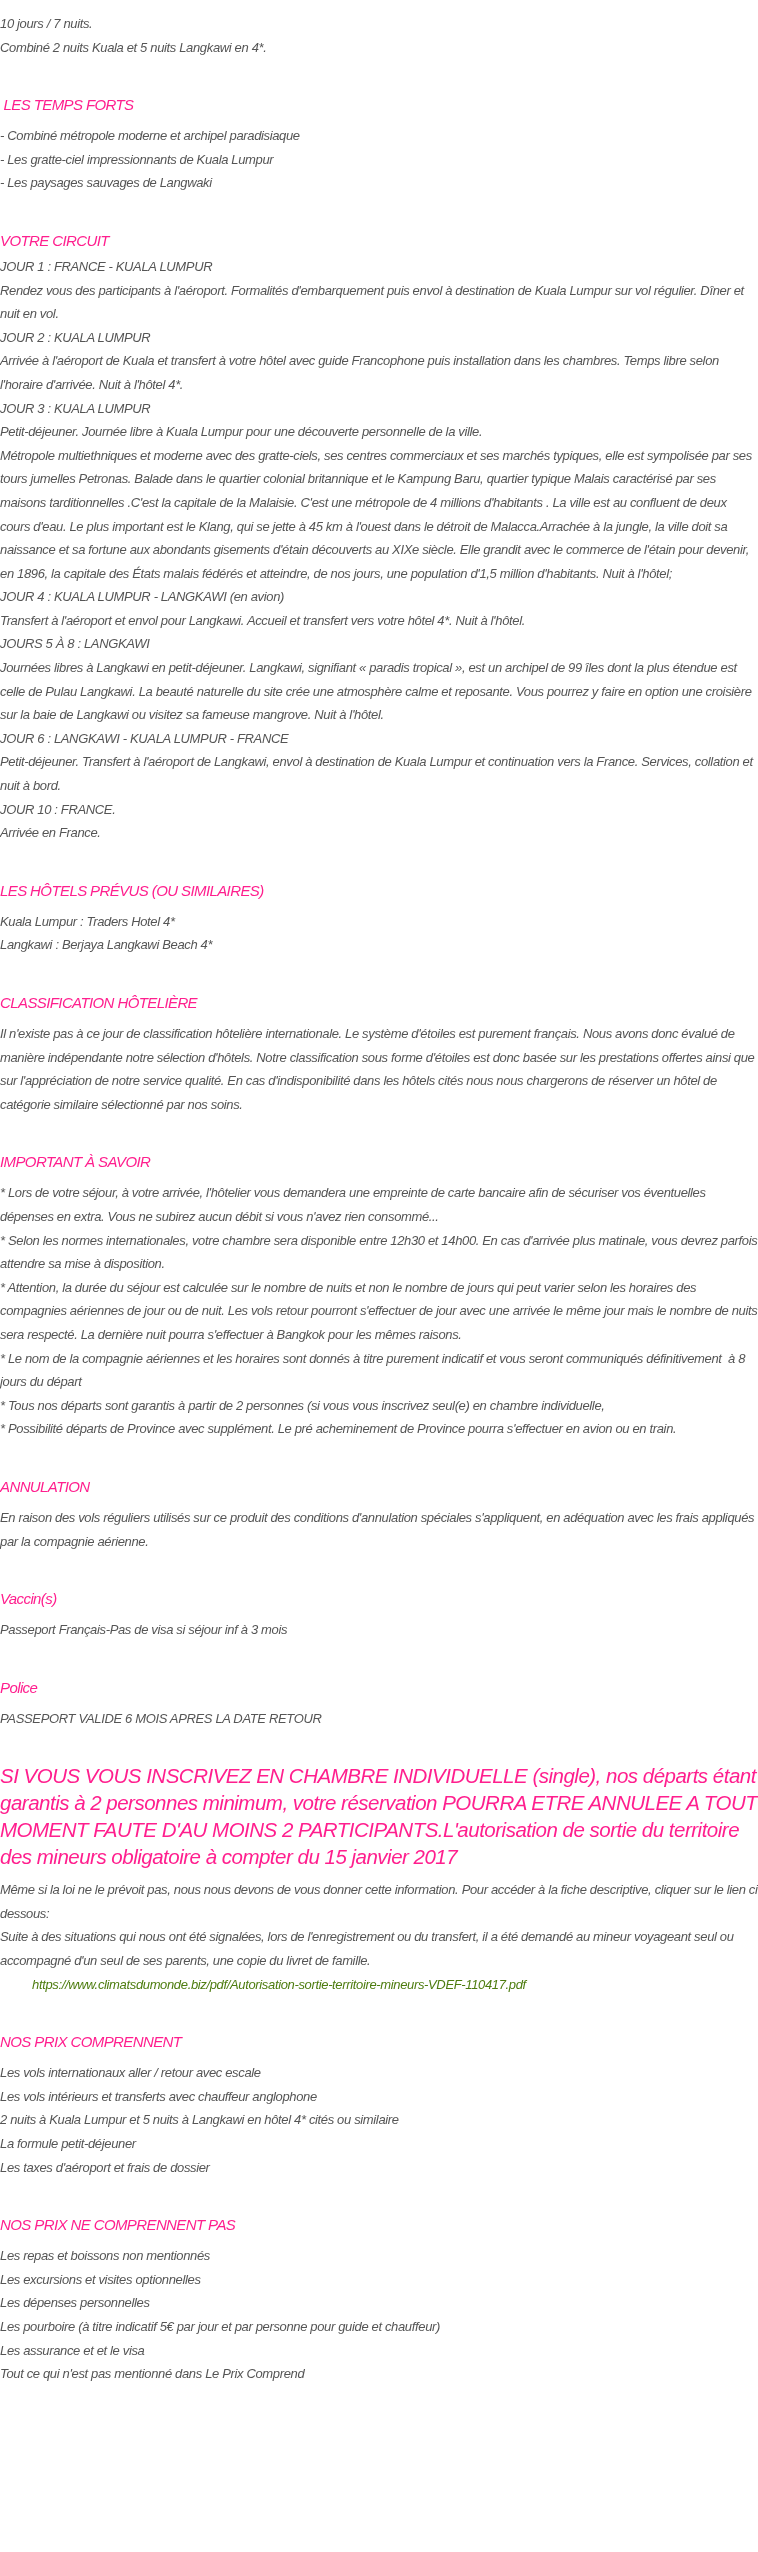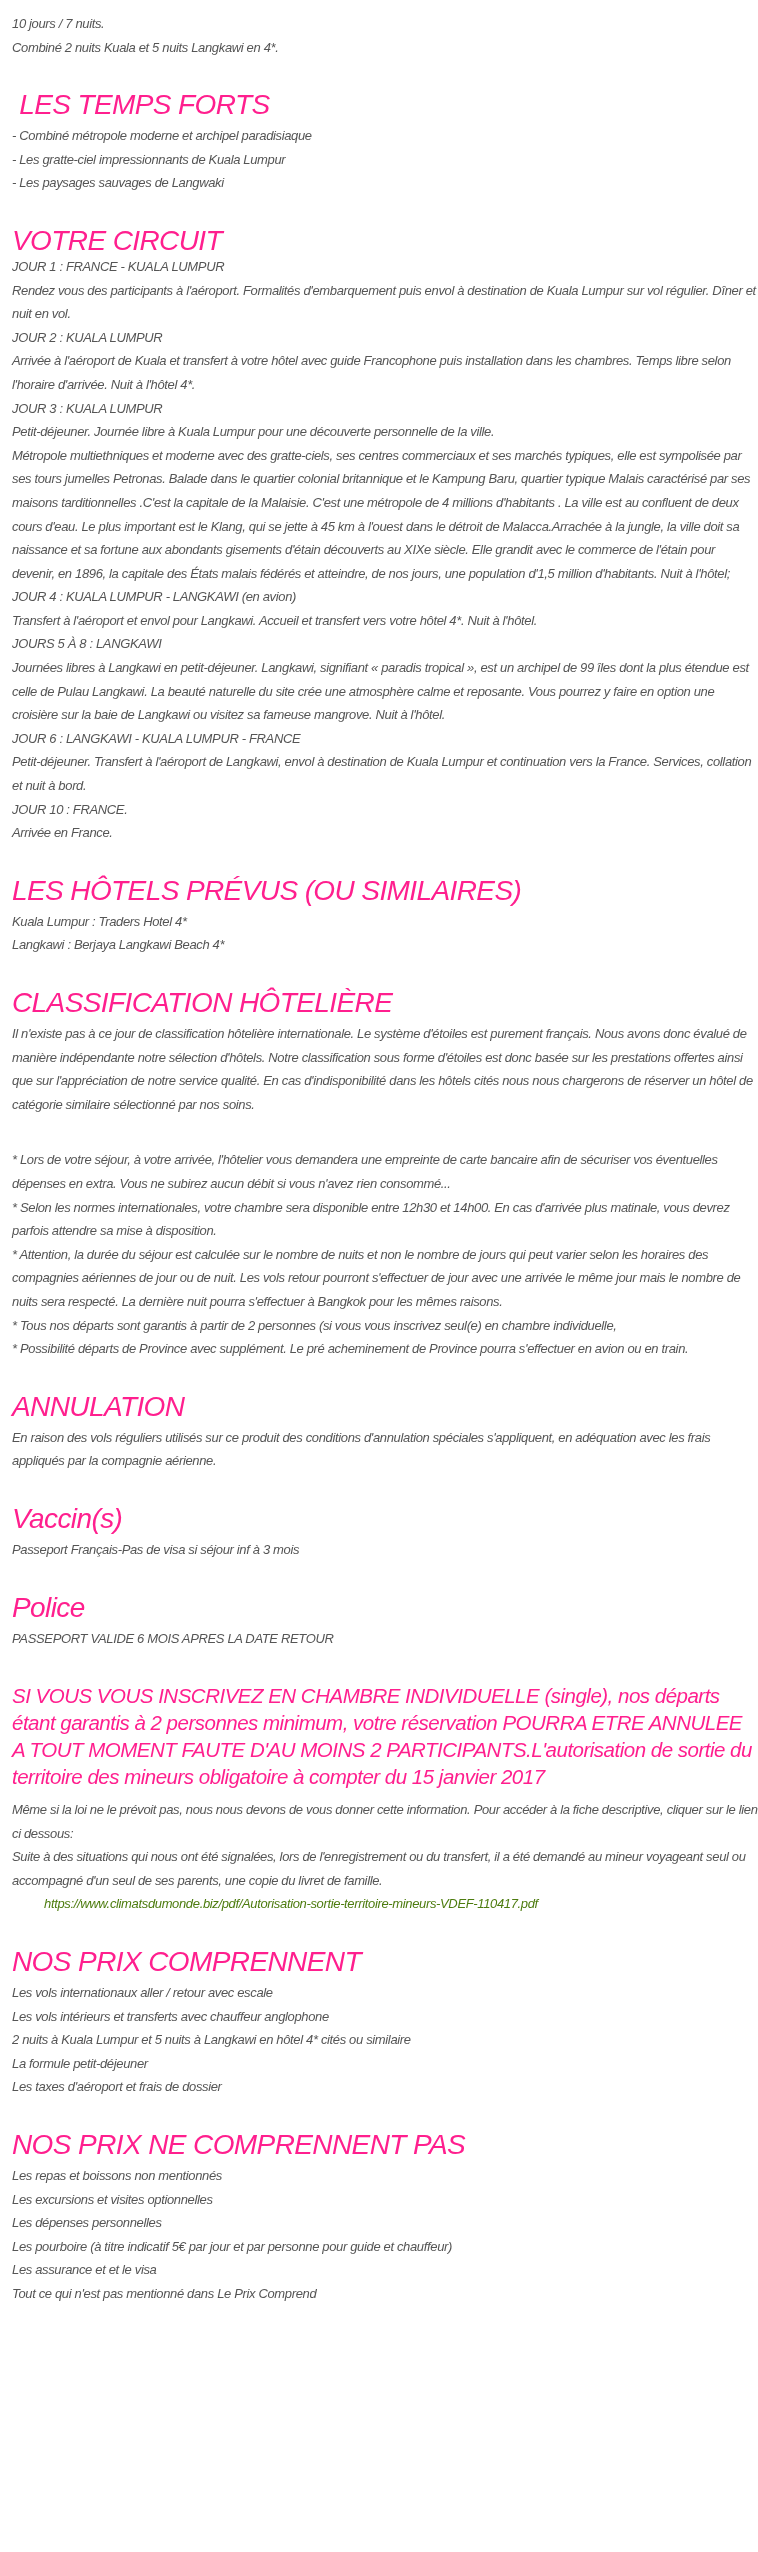--- a/index.html
+++ b/index.html
@@ -1,33 +1,33 @@
 <!DOCTYPE html>
 <html><head>
   <meta charset="utf-8">
   <style>
     html, body { margin: 0; padding: 0; background: #ffffff; }
     body { width: 758px; overflow: hidden; }
     .page {
-      padding: 12px 0 0 12px;
+      padding: 12px 0 0 0;
       font-family: "Liberation Sans", "DejaVu Sans", sans-serif;
       font-style: italic;
       font-size: 13px;
       line-height: 23.6px;
       color: #555555;
       letter-spacing: -0.35px;
     }
     .line { display: block; white-space: normal; }
     h2 {
       margin: 0;
       color: #ff1f8e;
       font-family: "Liberation Sans", "DejaVu Sans", sans-serif;
       font-style: italic;
       font-weight: 400;
-      font-size: 28px;
+      font-size: 15px;
       letter-spacing: -0.6px;
     }
     h2.big {
       font-size: 20.5px;
       line-height: 27px;
       letter-spacing: -0.5px;
     }
     .link { color: #4d7c0f; text-decoration: none; margin-left: 32px; }
   </style>
 </head>
@@ -86,23 +86,25 @@
     <span class="line">Kuala Lumpur : Traders Hotel 4*</span>
     <span class="line">Langkawi : Berjaya Langkawi Beach 4*</span>
   </div>
 
   <div style="margin-top:32px">
     <h2 style="line-height:28px; margin-bottom:5px">CLASSIFICATION HÔTELIÈRE</h2>
     <span class="line">Il n'existe pas à ce jour de classification hôtelière internationale. Le système d'étoiles est purement français. Nous avons donc évalué de manière indépendante notre sélection d'hôtels. Notre classification sous forme d'étoiles est donc basée sur les prestations offertes ainsi que sur l'appréciation de notre service qualité. En cas d'indisponibilité dans les hôtels cités nous nous chargerons de réserver un hôtel de catégorie similaire sélectionné par nos soins.</span>
   </div>
 
   <div style="margin-top:32px">
+    <h2 style="line-height:28px; margin-bottom:5px">IMPORTANT À SAVOIR</h2>
     <span class="line">* Lors de votre séjour, à votre arrivée, l'hôtelier vous demandera une empreinte de carte bancaire afin de sécuriser vos éventuelles dépenses en extra. Vous ne subirez aucun débit si vous n'avez rien consommé...</span>
     <span class="line">* Selon les normes internationales, votre chambre sera disponible entre 12h30 et 14h00. En cas d'arrivée plus matinale, vous devrez parfois attendre sa mise à disposition.</span>
     <span class="line">* Attention, la durée du séjour est calculée sur le nombre de nuits et non le nombre de jours qui peut varier selon les horaires des compagnies aériennes de jour ou de nuit. Les vols retour pourront s'effectuer de jour avec une arrivée le même jour mais le nombre de nuits sera respecté. La dernière nuit pourra s'effectuer à Bangkok pour les mêmes raisons.</span>
+    <span class="line" style="white-space:pre-wrap">* Le nom de la compagnie aériennes et les horaires sont donnés à titre purement indicatif et vous seront communiqués définitivement  à 8 jours du départ</span>
     <span class="line">* Tous nos départs sont garantis à partir de 2 personnes (si vous vous inscrivez seul(e) en chambre individuelle,</span>
     <span class="line">* Possibilité départs de Province avec supplément. Le pré acheminement de Province pourra s'effectuer en avion ou en train.</span>
   </div>
 
   <div style="margin-top:32px">
     <h2 style="line-height:28px; margin-bottom:5px">ANNULATION</h2>
     <span class="line">En raison des vols réguliers utilisés sur ce produit des conditions d'annulation spéciales s'appliquent, en adéquation avec les frais appliqués par la compagnie aérienne.</span>
   </div>
 
   <div style="margin-top:32px">

